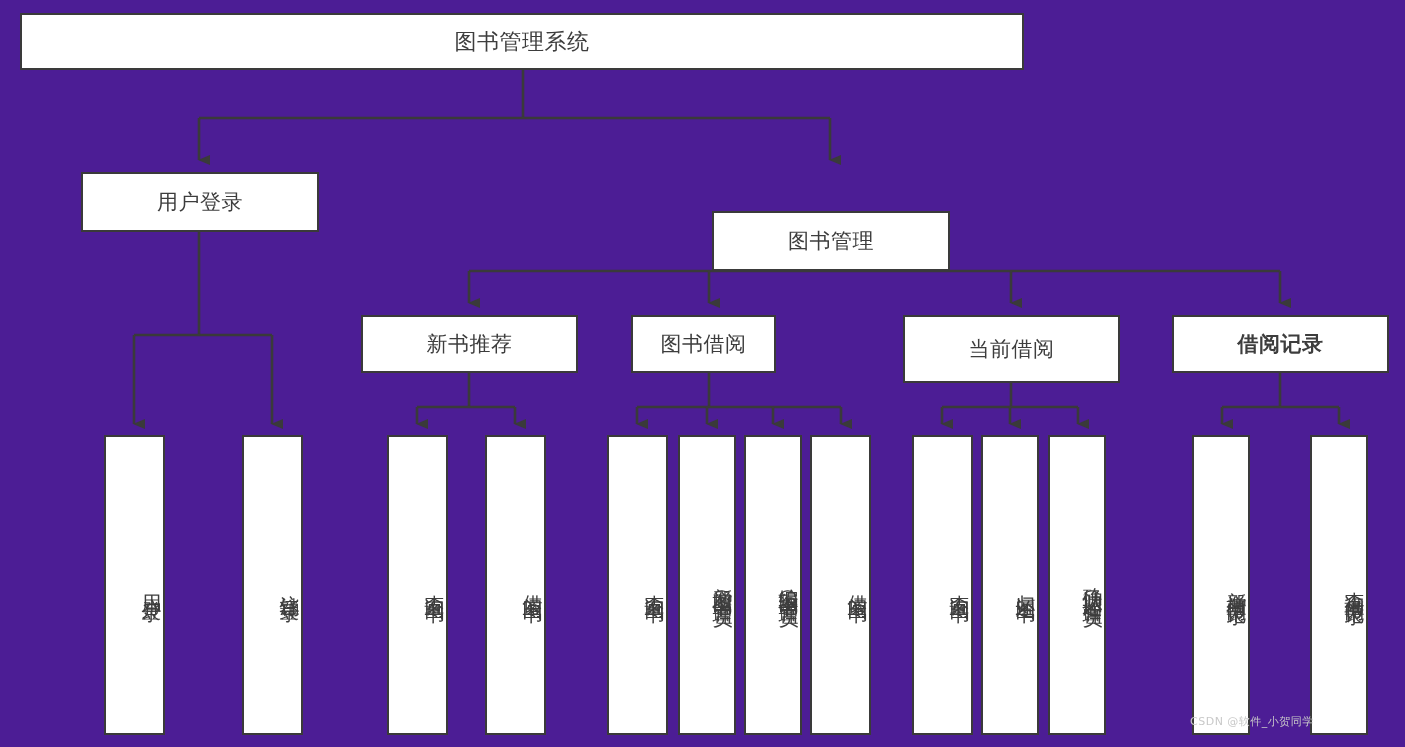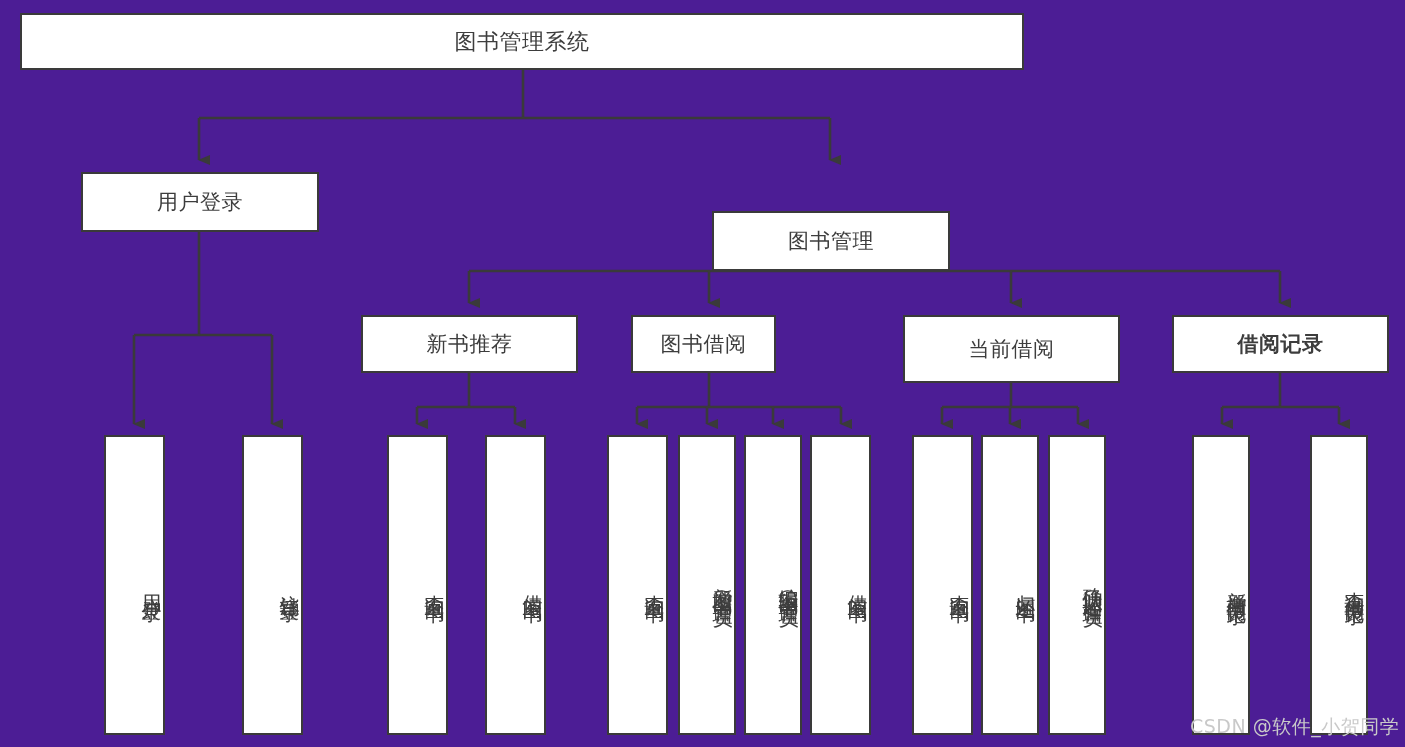--- a/index.html
+++ b/index.html
@@ -54,21 +54,21 @@
     align-items: flex-start;
     justify-content: center;
   }
   .node.v .vtext {
     writing-mode: vertical-rl;
     text-orientation: upright;
     white-space: nowrap;
   }
   .watermark {
     position: absolute;
-    font-size: 19px;
+    font-size: 11px;
     color: #c9c9c9;
     white-space: nowrap;
     letter-spacing: 0.5px;
   }
 </style>
 </head>
 <body>
 
 <div id="canvas">
 

